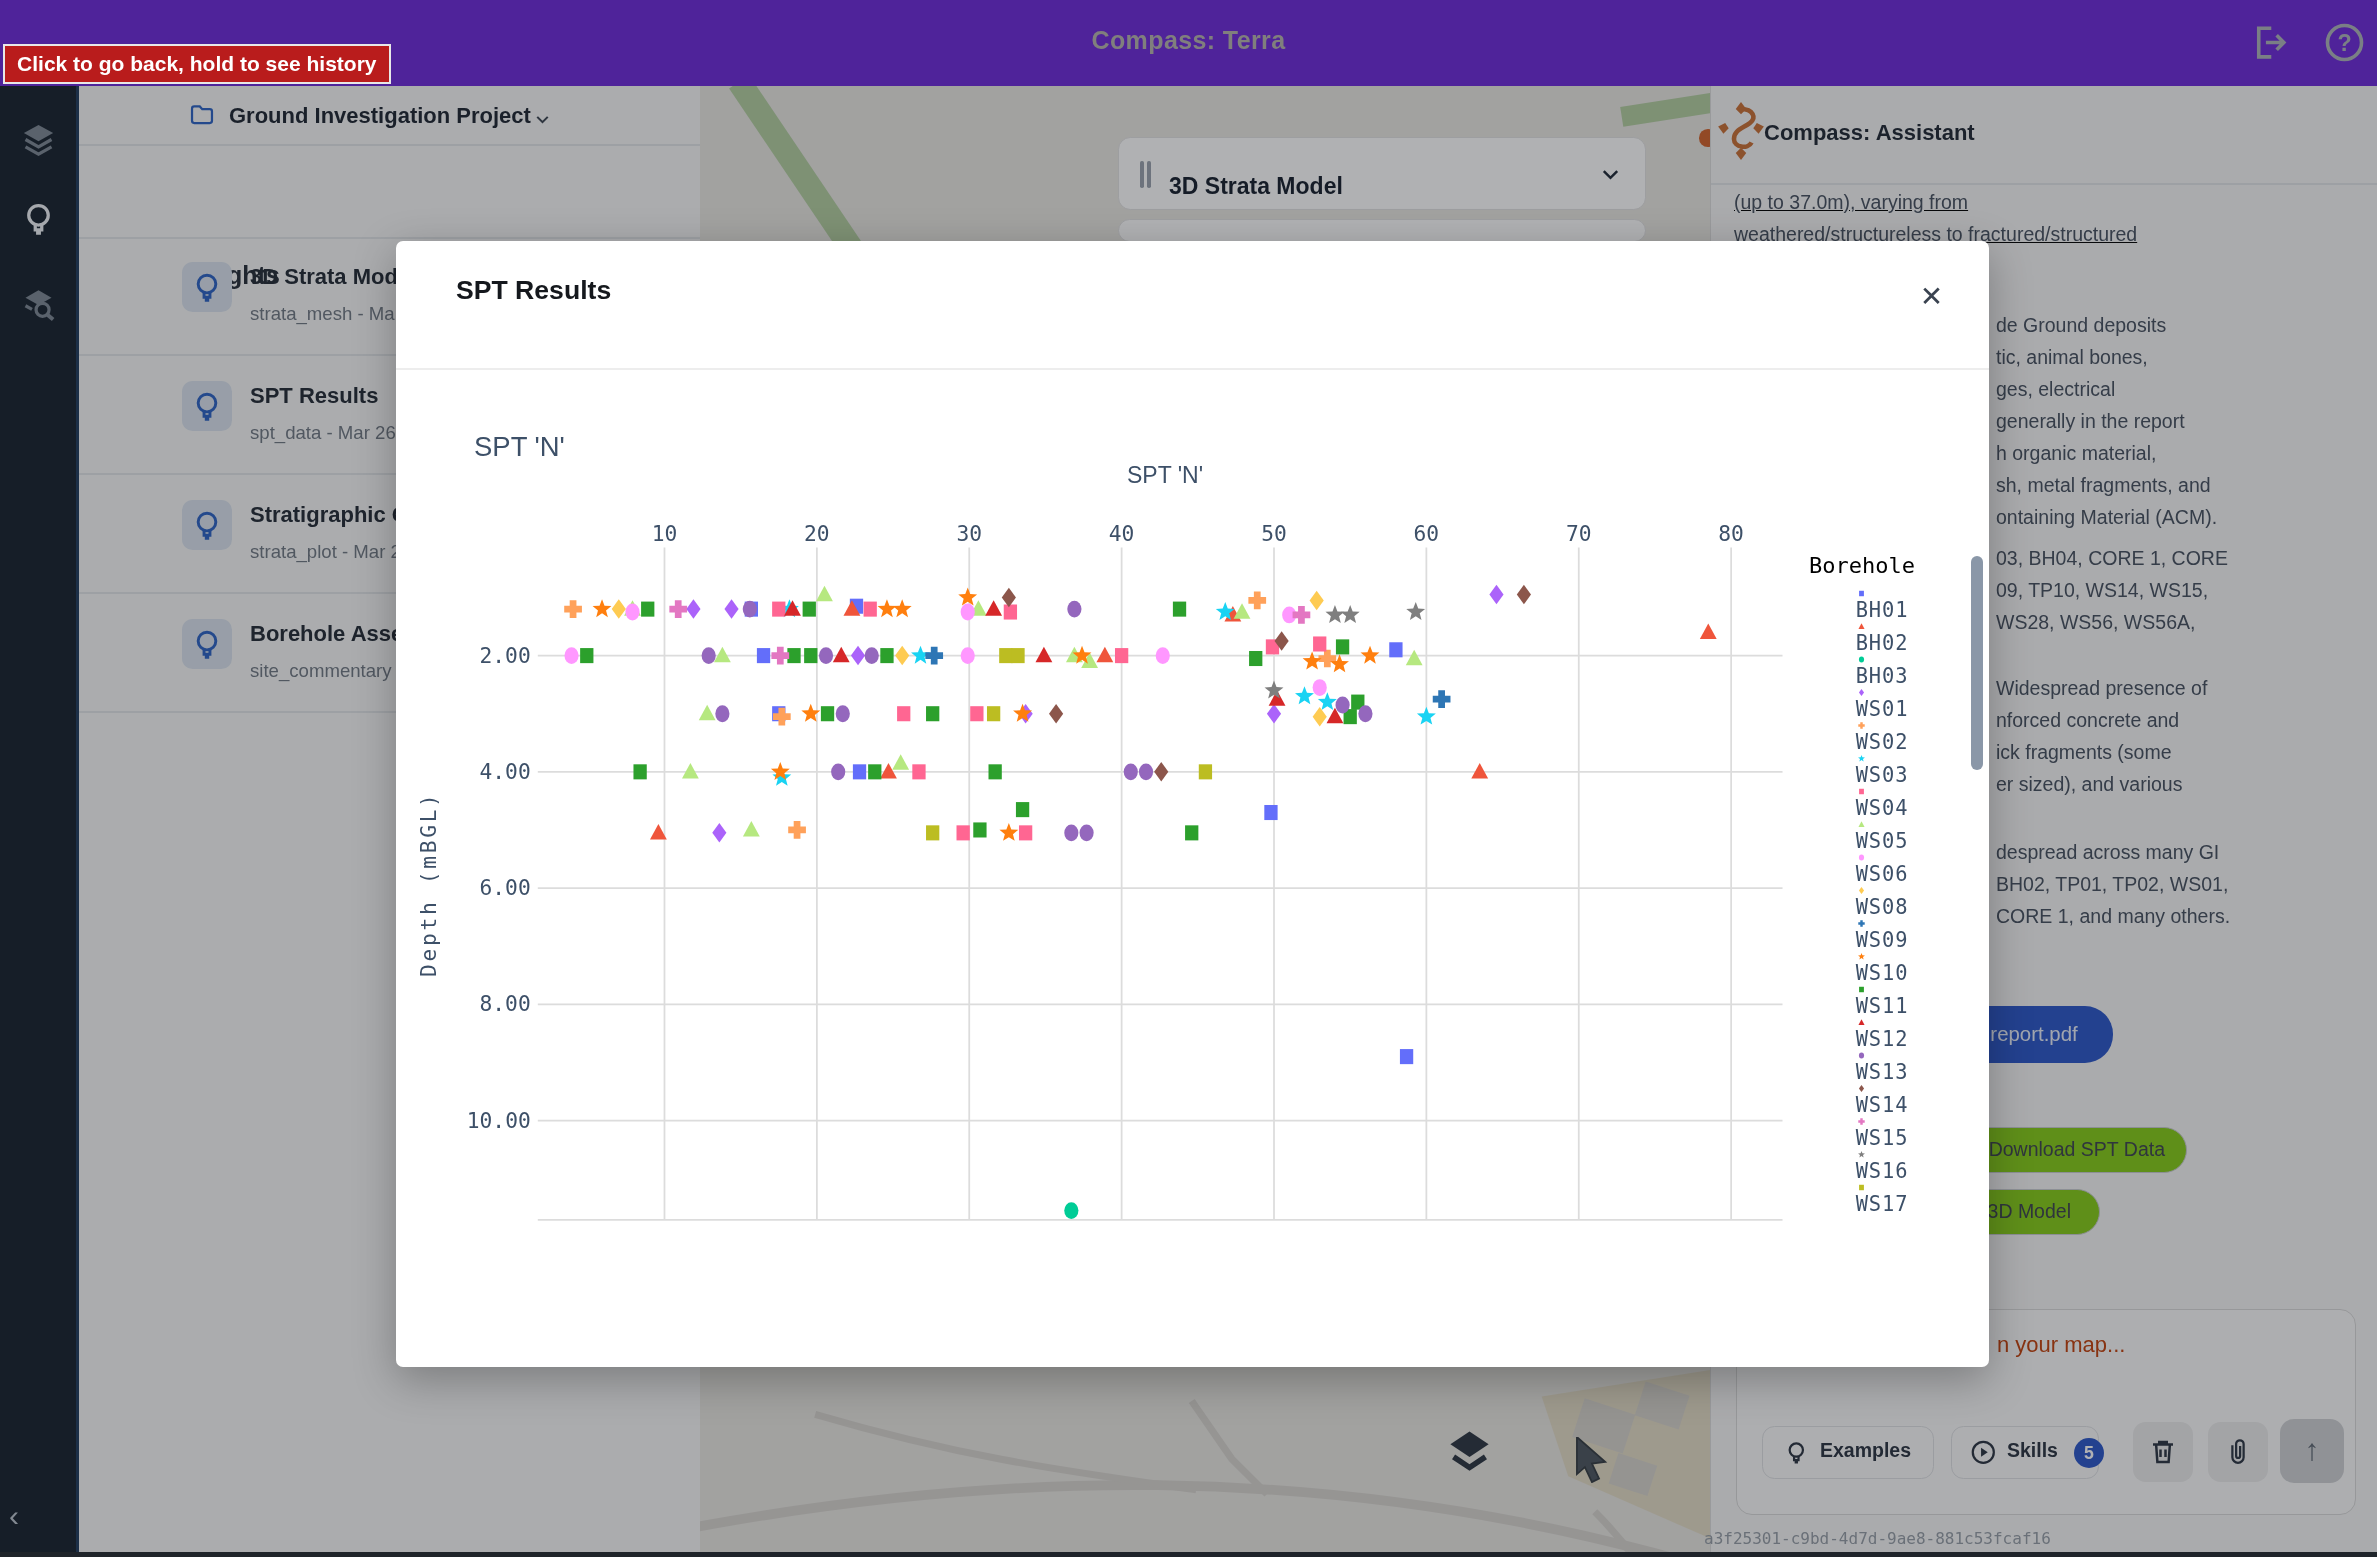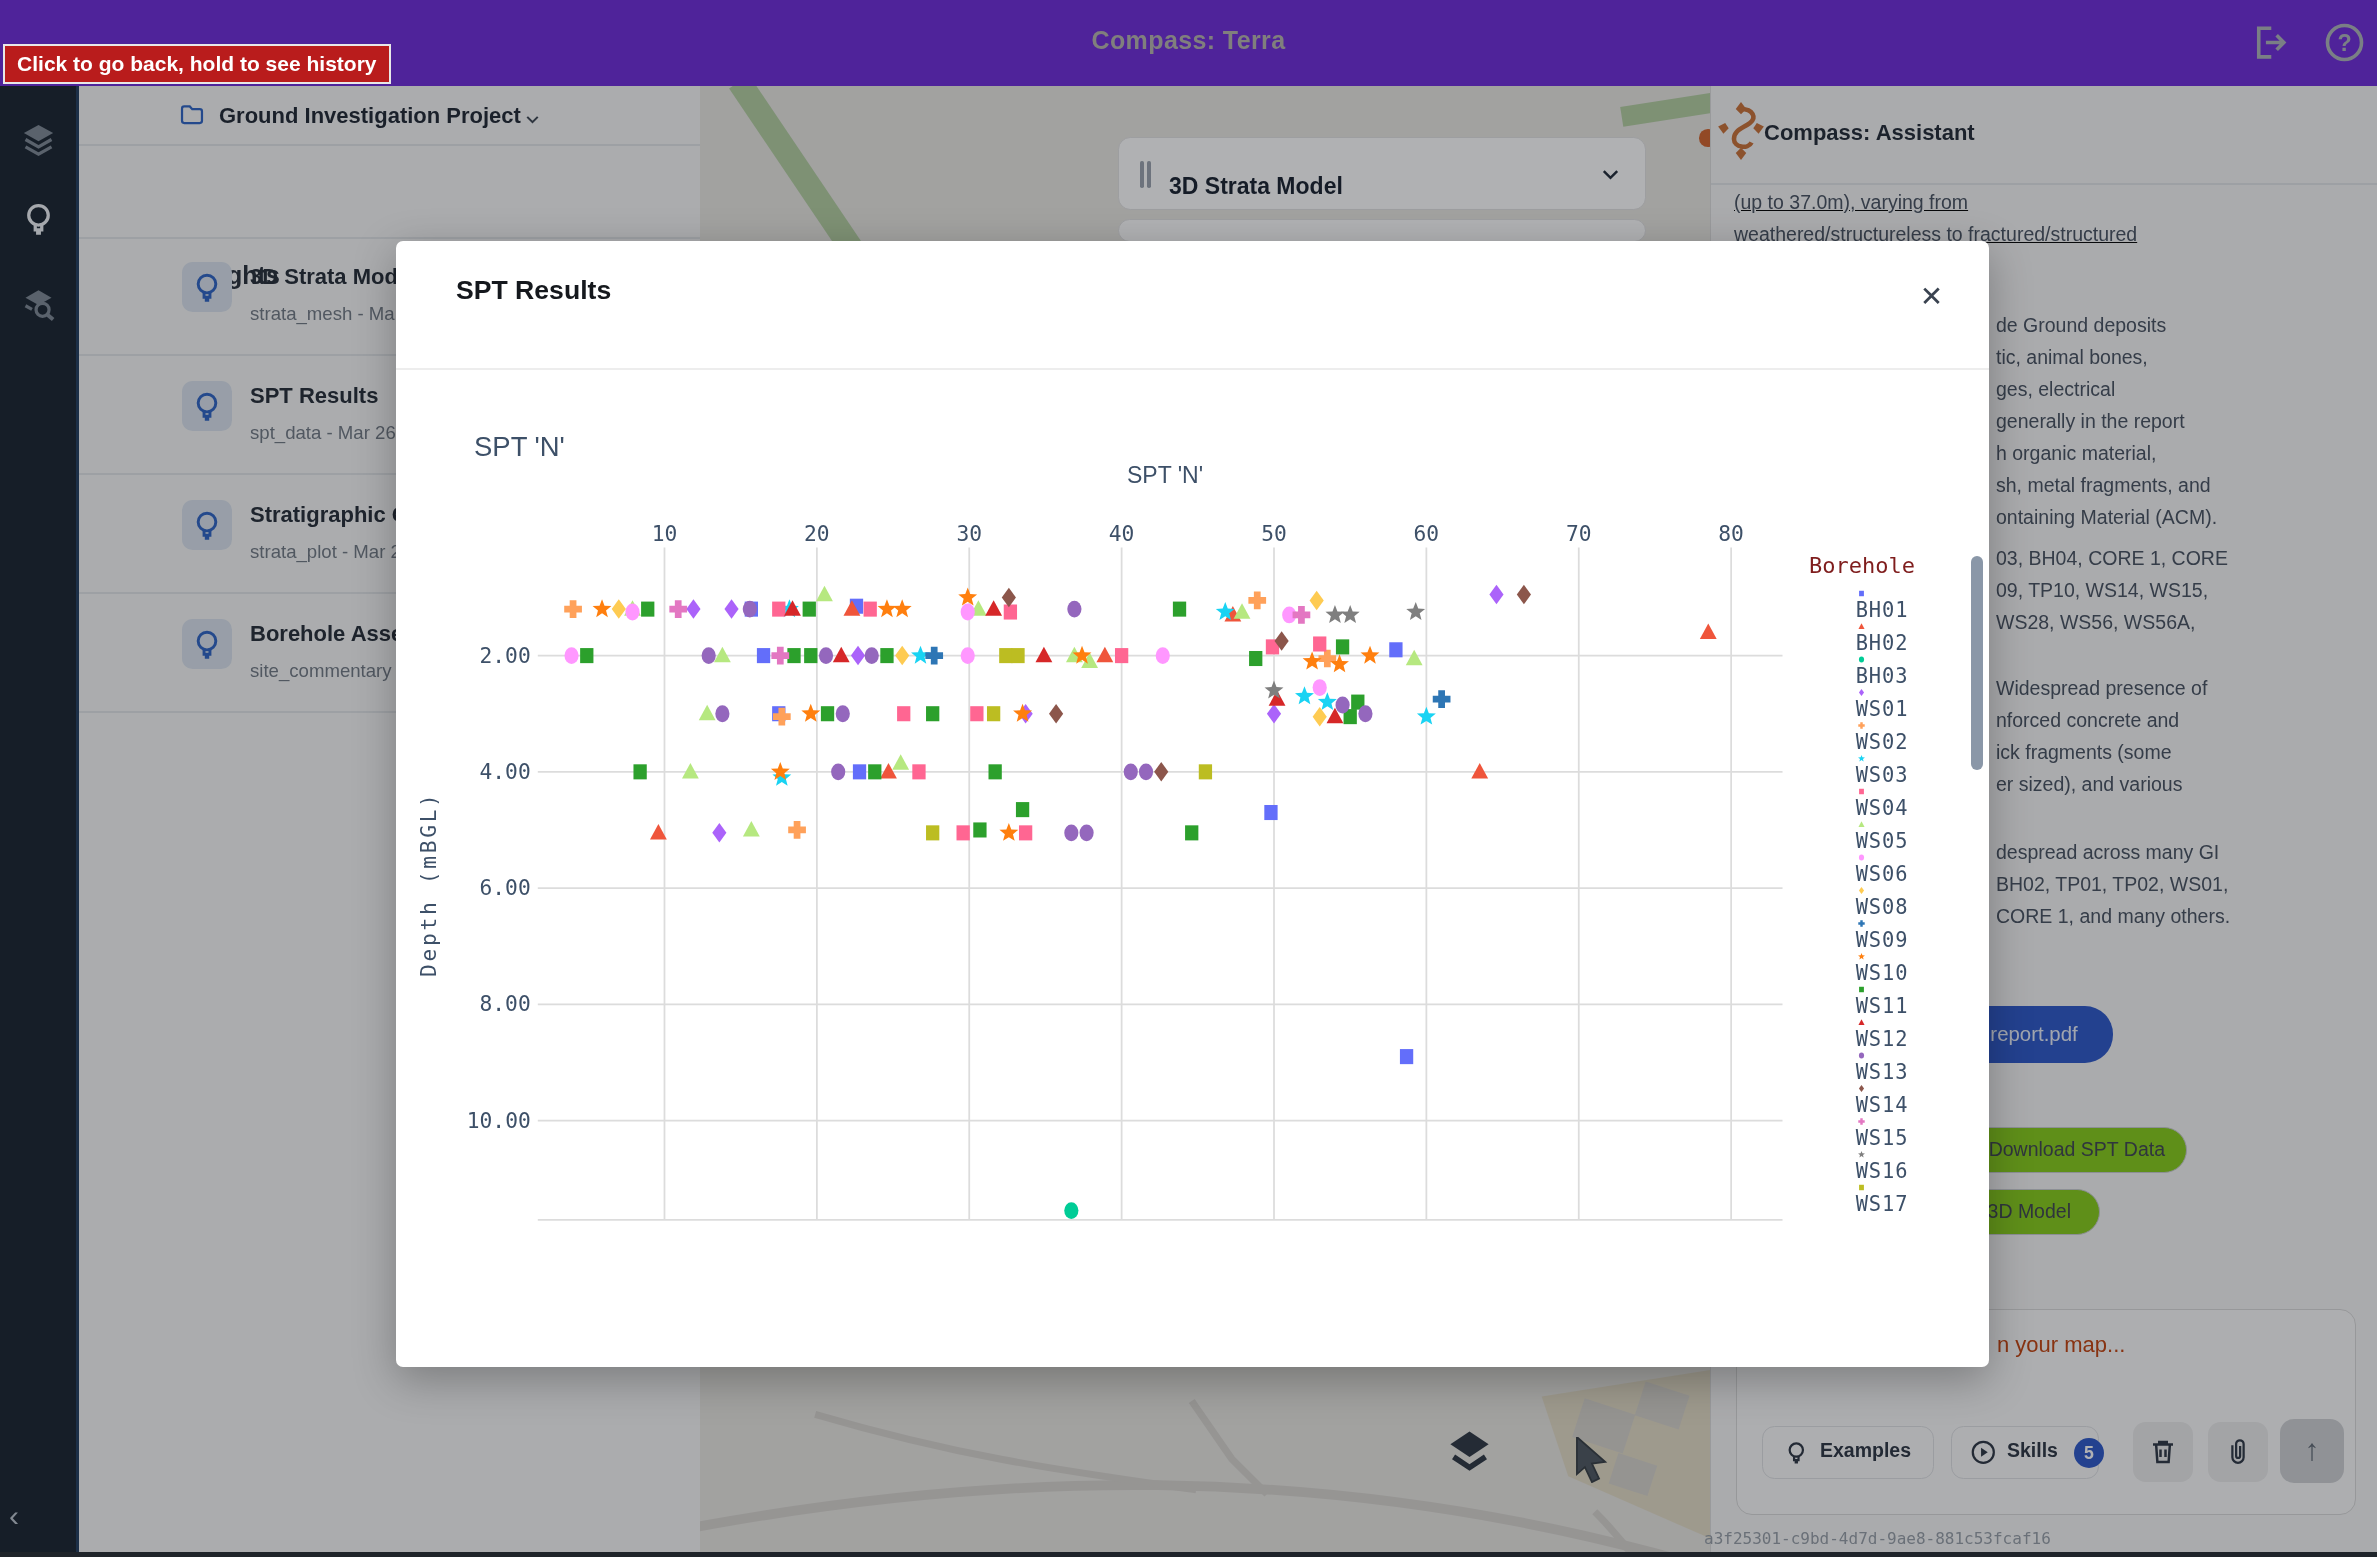--- a/index.html
+++ b/index.html
@@ -9,21 +9,21 @@
   #header { position:absolute; left:0; top:0; width:2377px; height:86px; background:#6d28d9; }
   #app-title { position:absolute; left:0; top:26px; width:2377px; text-align:center; font-size:25px; font-weight:bold; letter-spacing:0.4px; color:#b6b3ae; }
   .hdr-ic { position:absolute; top:21px; width:43px; height:43px; color:#aeb4ba; }
   
   #rail { position:absolute; left:0; top:86px; width:76px; height:1471px; background:#16212d; }
   #rail-border { position:absolute; left:76px; top:86px; width:2.7px; height:1471px; background:#1f3a5c; }
   .rail-ic { position:absolute; left:18.6px; width:39px; height:39px; color:#7d8894; }
   .rail-ic.active { color:#eef2f6; }
   
   #panel { position:absolute; left:79px; top:86px; width:621px; height:1471px; background:#f7f8f8; }
-  #project-row { position:absolute; left:0; top:0; width:621px; height:60px; }
+  #project-row { position:absolute; left:10px; top:0; width:621px; height:60px; }
   #project-label { position:absolute; left:140px; top:17px; font-size:22px; font-weight:600; color:#1c2430; }
   .divider { position:absolute; background:#e3e5e8; height:1.8px; }
   #insights-title { position:absolute; left:105px; top:175px; font-size:25px; font-weight:bold; color:#252c38; }
   #insights-collapse { position:absolute; left:651px; top:177px; font-size:26.6px; color:#5a6470; }
   .ins-item { position:absolute; left:0; width:621px; height:119px; }
   .ins-icon { position:absolute; left:103px; top:25px; width:50px; height:50px; border-radius:10.6px; background:#dbe3ee; color:#2b62c4; }
   .ins-title { position:absolute; left:171px; top:26.6px; font-size:22px; font-weight:bold; color:#222a35; white-space:nowrap; }
   .ins-sub { position:absolute; left:171px; top:66px; font-size:18.6px; color:#707883; white-space:nowrap; }
   
   #map { position:absolute; left:700px; top:86px; width:1010px; height:1471px; background:#eae8e3; overflow:hidden; }
@@ -57,21 +57,21 @@
   #bottom-bar { position:absolute; left:0; top:1552px; width:2377px; height:5.3px; background:#232930; }
   
   #overlay { position:absolute; left:0; top:0; width:2377px; height:1557px; background:rgba(24,27,32,.34); z-index:40; }
   #tooltip { position:absolute; left:2.7px; top:44px; z-index:60; background:#b91c1c; border:2.7px solid #e8e8e8; color:#ffffff; font-size:21px; font-weight:bold; padding:6.2px 12.4px; white-space:nowrap; }
   #modal { position:absolute; left:396px; top:241px; width:1593px; height:1126px; background:#ffffff; border-radius:7px; box-shadow:0 12.4px 43px rgba(0,0,0,.28); z-index:50; }
   #modal-title { position:absolute; left:60px; top:34px; font-size:26.6px; font-weight:bold; color:#15181d; }
   #modal-close { position:absolute; left:1516px; top:39px; font-size:28px; color:#3a4350; width:39px; height:39px; text-align:center; }
   #modal-divider { position:absolute; left:0; top:127px; width:1593px; height:1.8px; background:#ededed; }
   #chart-svg { position:absolute; left:0; top:0; }
   #legend { position:absolute; left:1413px; top:312px; }
-  #legend-title { font-family:"DejaVu Sans Mono",monospace; font-size:22px; color:#7f1d1d; }
+  #legend-title { font-family:"DejaVu Sans Mono",monospace; font-size:22px; color:#000000; }
   .lg-row { height:33px; display:flex; align-items:center;flex-direction:column; }
   .lg-label { font-family:"DejaVu Sans Mono",monospace; font-size:20.4px; color:#3d5068; letter-spacing:0.9px; margin-left:40px; }
   #legend-scrollbar { position:absolute; left:1575px; top:315px; width:11.5px; height:214px; border-radius:6.2px; background:#8a97a8; }
   #cursor { position:absolute; left:1575px; top:1437px; z-index:70; }
 </style>
 </head>
 <body>
 
 <div id="header">
   <div id="app-title">Compass: Terra</div>

